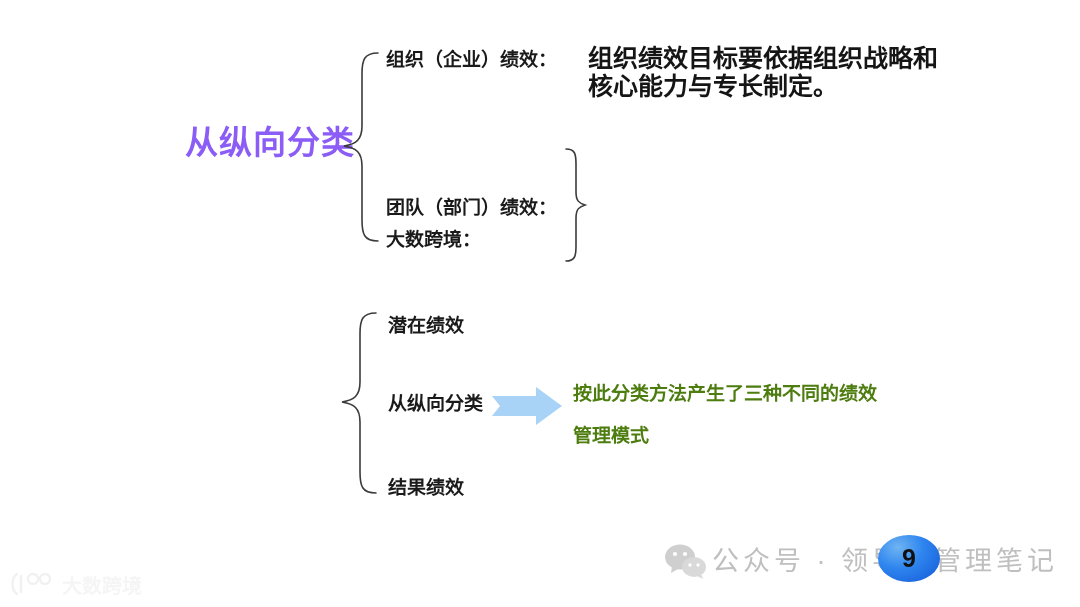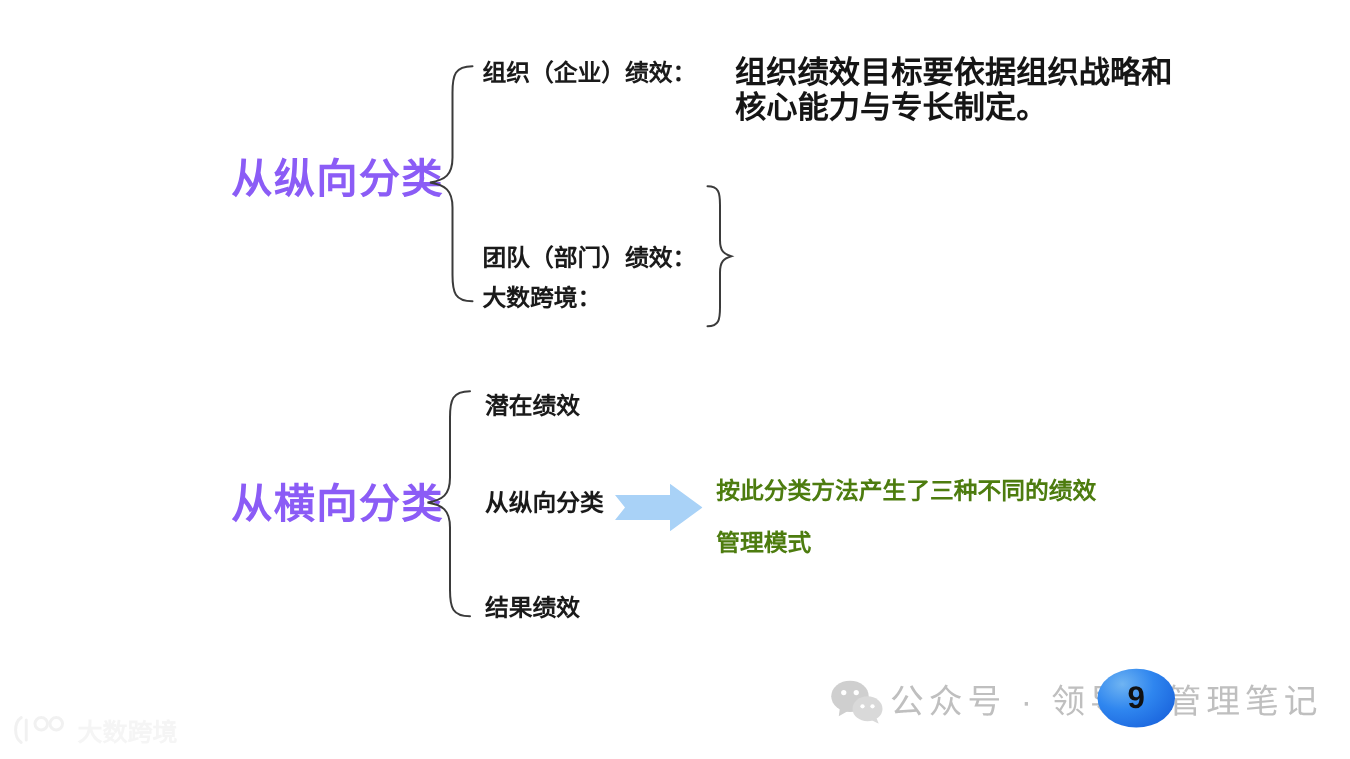--- a/index.html
+++ b/index.html
@@ -114,21 +114,20 @@
     <svg class="brace" width="26" height="118" viewBox="0 0 26 118" fill="none" aria-hidden="true">
       <path d="M4 3 C 13 3, 14 8, 14 18 L 14 46 C 14 55, 17 57, 23 59
                C 17 61, 14 63, 14 72 L 14 100 C 14 110, 13 115, 4 115" stroke="#3b3b3b" stroke-width="1.6" fill="none" stroke-linecap="round"></path>
     </svg>
   </div>
 
   <div class="abs note" style="left:588px; top:44px;">组织绩效目标要依据组织战略和
 核心能力与专长制定。</div>
 
 
-  <div class="abs section-title" style="left:185px; top:386px;">从横向分类</div>
 
   <div class="abs" style="left:338px; top:308px;">
     <svg class="brace" width="40" height="192" viewBox="0 0 40 192" fill="none" aria-hidden="true">
       <path d="M38 5 C 24 5, 22 12, 22 26 L 22 74 C 22 88, 16 92, 4 94
                C 16 96, 22 100, 22 114 L 22 164 C 22 178, 24 185, 38 185" stroke="#3b3b3b" stroke-width="1.6" fill="none" stroke-linecap="round"></path>
     </svg>
   </div>
 
   <div class="abs branch-label" style="left:388px; top:316px;">潜在绩效</div>
 

